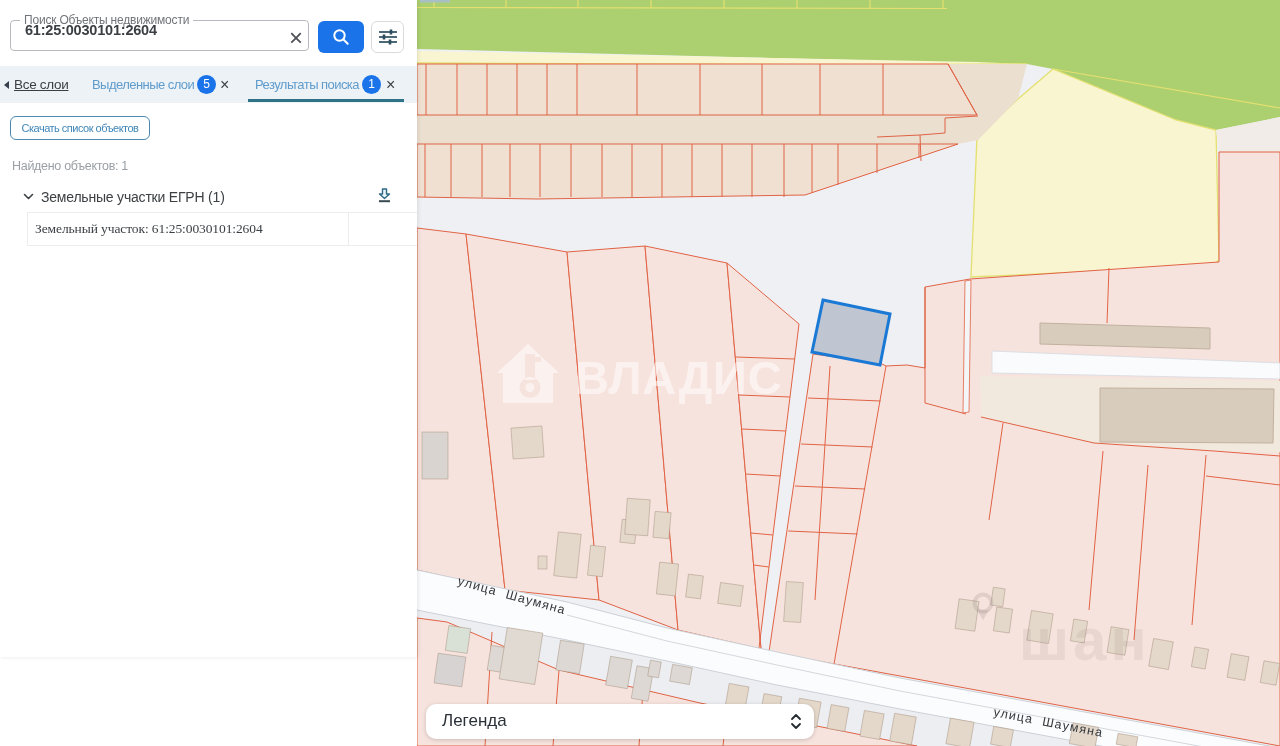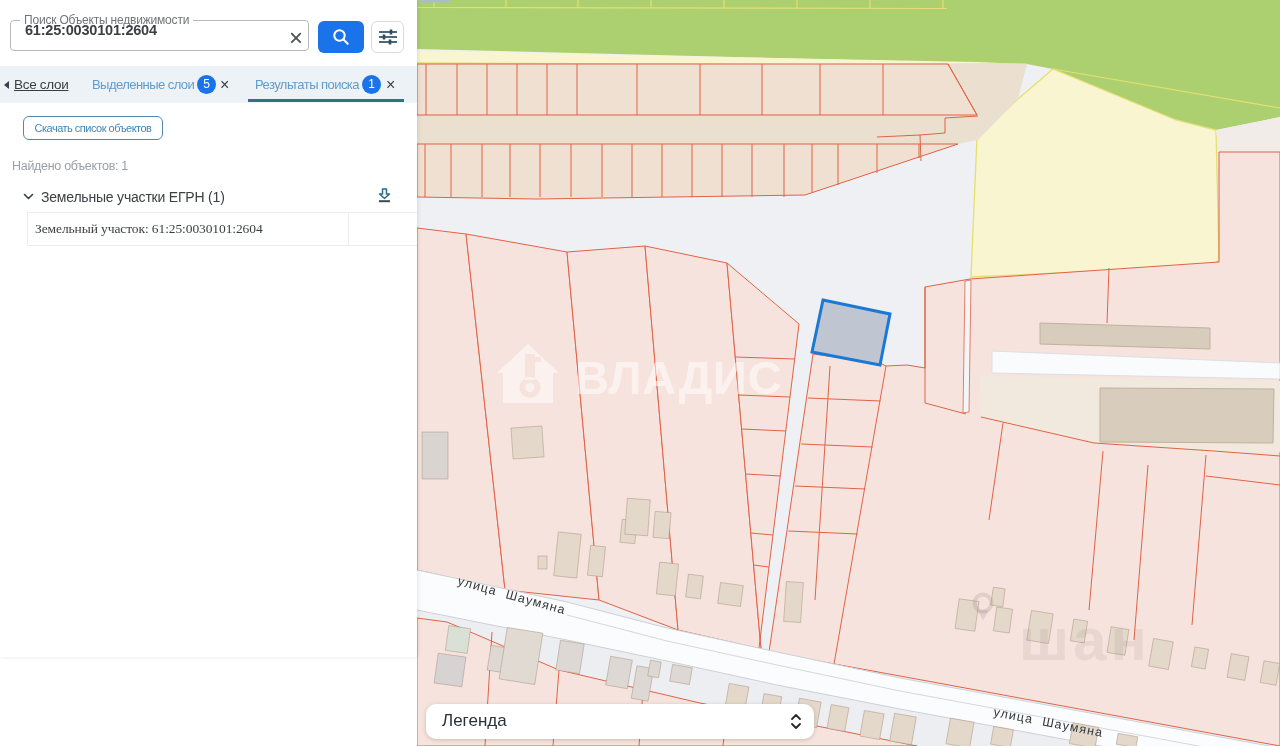--- a/index.html
+++ b/index.html
@@ -20,21 +20,21 @@
   .tabs .arr{position:absolute;left:4px;top:15px;width:0;height:0;border-right:5px solid #38424c;border-top:4px solid transparent;border-bottom:4px solid transparent;}
   .tab1{position:absolute;left:14px;top:11px;font-size:13.5px;letter-spacing:-.3px;color:#3a3f44;text-decoration:underline;}
   .tab2{position:absolute;left:92px;top:11px;font-size:13px;letter-spacing:-.55px;color:#5f9ccc;text-align:center;}
   .tab3{position:absolute;left:255px;top:11px;font-size:13px;letter-spacing:-.55px;color:#5f9ccc;}
   .badge{position:absolute;width:19px;height:19px;border-radius:50%;background:#1a73e8;color:#fff;
     font-size:12px;text-align:center;line-height:19px;top:9px;}
   .tclose{position:absolute;top:9px;font-size:16px;color:#3a3f44;line-height:19px;}
   .underline{position:absolute;left:248px;top:33px;width:156px;height:2.5px;background:#2e7486;}
   
   .dlbtn{position:absolute;left:10px;top:116px;width:140px;height:24px;border:1px solid #4d89b0;border-radius:6px;
-    box-sizing:border-box;font-size:11px;letter-spacing:-.5px;color:#3f86b8;text-align:center;line-height:22px;margin-left:13px;}
+    box-sizing:border-box;font-size:11px;letter-spacing:-.5px;color:#3f86b8;text-align:center;line-height:22px;}
   .found{position:absolute;left:12px;top:159px;font-size:12.5px;letter-spacing:-.3px;color:#9aa0a6;}
   .grp{position:absolute;left:41px;top:189px;font-size:14px;letter-spacing:-.2px;color:#3c4043;}
   .chev{position:absolute;left:23px;top:193px;width:11px;height:8px;}
   .dlicon{position:absolute;left:378px;top:188px;width:13px;height:15px;}
   .item{position:absolute;left:27px;top:212px;width:390px;height:34px;border-top:1px solid #ededed;border-bottom:1px solid #ededed;border-left:1px solid #ededed;box-sizing:border-box;font-family:Liberation Serif, serif;}
   .item .vline{position:absolute;left:320px;top:0;width:1px;height:100%;background:#ededed;}
   .item .txt{position:absolute;left:7px;top:0;line-height:32px;font-size:13.5px;letter-spacing:-.1px;color:#3a3f44;}
   
   .lbl-street{position:absolute;font-size:12.5px;color:#33383d;letter-spacing:1.2px;white-space:nowrap;transform-origin:0 0;}
   .legend{position:absolute;left:9px;top:704px;width:364px;height:35px;background:#fff;border-radius:10px;

